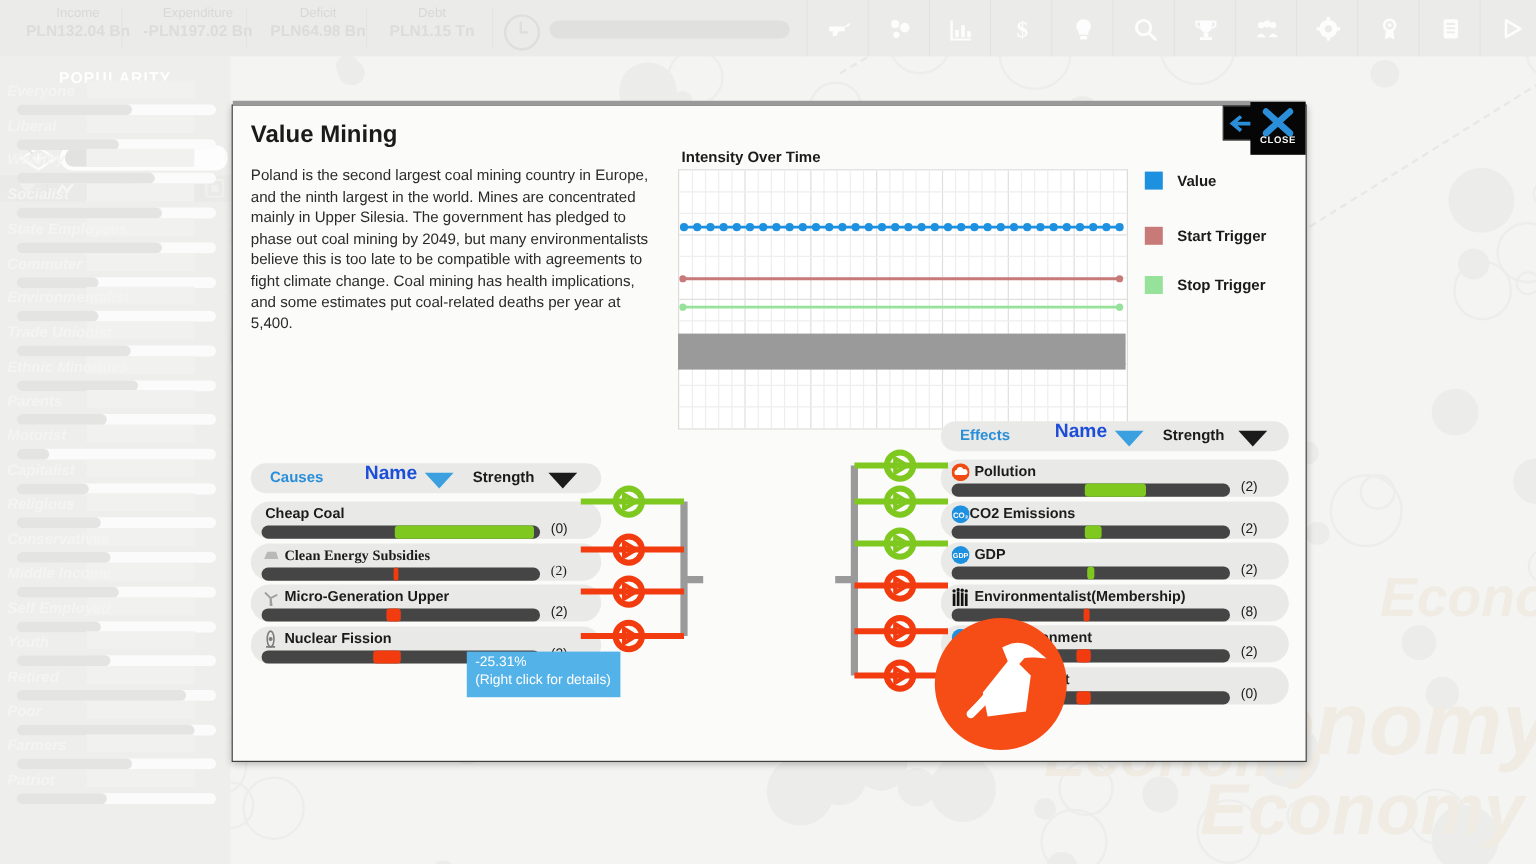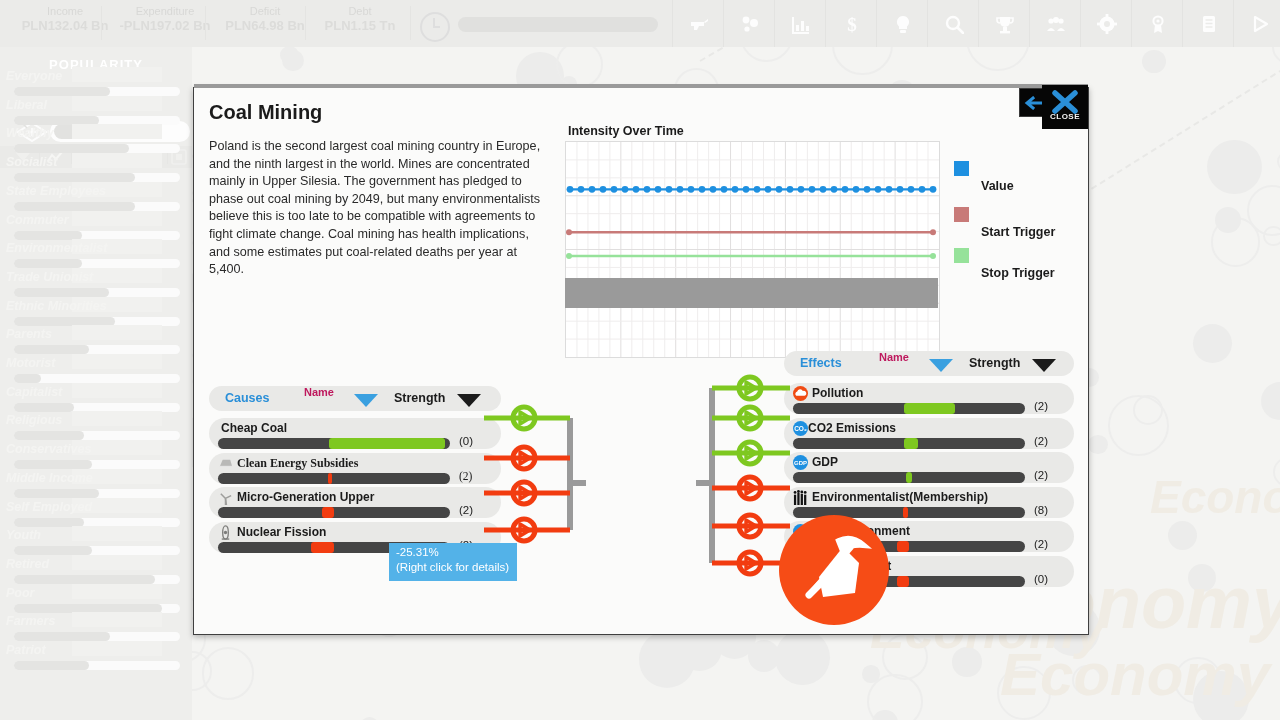--- a/index.html
+++ b/index.html
@@ -58,27 +58,27 @@
   #close-x{position:absolute;left:10px;top:5px;width:26px;height:24px;}
   #close-lbl{position:absolute;left:0;top:27px;width:46px;text-align:center;font-size:8px;font-weight:bold;color:#f4f4f4;letter-spacing:.5px;}
 
   
   #chart-title{position:absolute;left:374px;top:36px;font-size:12.5px;font-weight:bold;color:#1b1b1b;}
   #chart-box{position:absolute;left:371px;top:53px;width:373px;height:215px;background:#ffffff;border:1px solid #dcdcdc;}
   #chart-grid{position:absolute;inset:0;}
   #chart-footer{position:absolute;left:371px;top:190px;width:373px;height:30px;background:#9a9a9a;}
   .legend-row{position:absolute;left:760px;display:flex;align-items:center;gap:12px;}
   .legend-sw{width:15px;height:15px;}
-  .legend-lb{font-size:12.5px;color:#1b1b1b;font-weight:bold;margin-top:36px;}
+  .legend-lb{font-size:12.5px;color:#1b1b1b;font-weight:bold;}
 
   
   .panel{position:absolute;}
   .panel-head{position:relative;height:25px;border-radius:13px;background:#e9e9e7;}
   .ph-title{position:absolute;left:16px;top:5px;font-size:12.5px;font-weight:bold;color:#2a8fd8;}
-  .ph-name{position:absolute;top:0;font-size:11px;font-weight:bold;color:#be185d;}
+  .ph-name{position:absolute;top:0;font-size:16px;font-weight:bold;color:#1d4ed8;}
   .ph-strength{position:absolute;top:5px;font-size:12.5px;font-weight:bold;color:#1b1b1b;}
   .tri{position:absolute;top:8px;width:0;height:0;border-left:12px solid transparent;border-right:12px solid transparent;}
   .tri-blue{border-top:13px solid #3aa0e0;}
   .tri-black{border-top:13px solid #1b1b1b;}
   .item{position:absolute;left:0;width:100%;height:31px;border-radius:16px;background:#e9e9e7;}
   .item-ico{position:absolute;left:9px;top:3px;width:15px;height:15px;}
   .item-name{position:absolute;top:3px;font-size:12px;font-weight:bold;color:#1b1b1b;white-space:nowrap;}
   .item-track{position:absolute;left:9px;top:20px;height:11px;border-radius:6px;background:#454545;}
   .item-fill{position:absolute;top:0;height:11px;border-radius:3px;}
   .item-count{position:absolute;top:17px;font-size:11.5px;color:#1b1b1b;}
@@ -579,21 +579,21 @@
         <div class="pop-name">Patriot</div>
         <div class="pop-track">
           <div class="pop-fill" style="width:45%"></div>
         </div>
       </div>
     </div>
 </div>
 
 <div id="dialog">
   <div id="dialog-top-edge"></div>
-  <div id="title">Coal Mining</div>
+  <div id="title">Value Mining</div>
   <div id="desc">Poland is the second largest coal mining country in Europe, and the ninth largest in the world. Mines are concentrated mainly in Upper Silesia. The government has pledged to phase out coal mining by 2049, but many environmentalists believe this is too late to be compatible with agreements to fight climate change. Coal mining has health implications, and some estimates put coal-related deaths per year at 5,400.</div>
 
   <div id="chart-title">Intensity Over Time</div>
   <div id="chart-box">
     <svg id="chart-grid" viewBox="0 0 373 215" preserveAspectRatio="none">
         <line x1="10.970588235294118" y1="0" x2="10.970588235294118" y2="215" stroke="#efeded" stroke-width="1"></line>
         <line x1="21.941176470588236" y1="0" x2="21.941176470588236" y2="215" stroke="#efeded" stroke-width="1"></line>
         <line x1="32.911764705882355" y1="0" x2="32.911764705882355" y2="215" stroke="#efeded" stroke-width="1"></line>
         <line x1="43.88235294117647" y1="0" x2="43.88235294117647" y2="215" stroke="#efeded" stroke-width="1"></line>
         <line x1="54.85294117647059" y1="0" x2="54.85294117647059" y2="215" stroke="#e0dede" stroke-width="1"></line>

